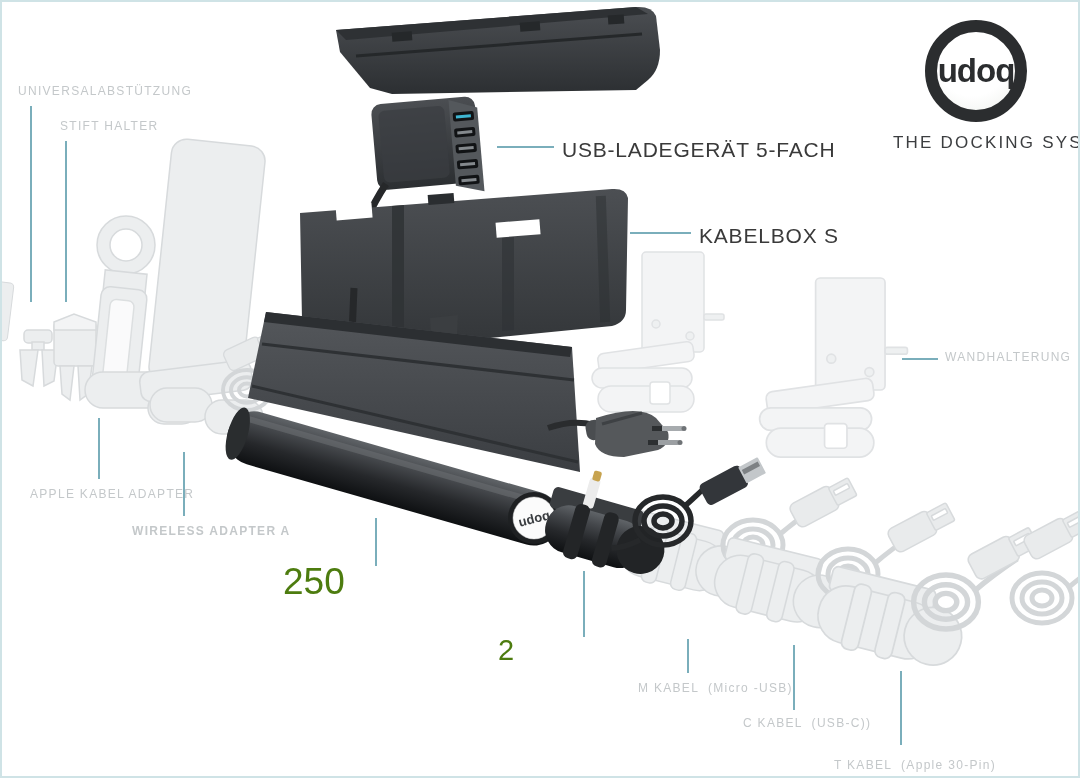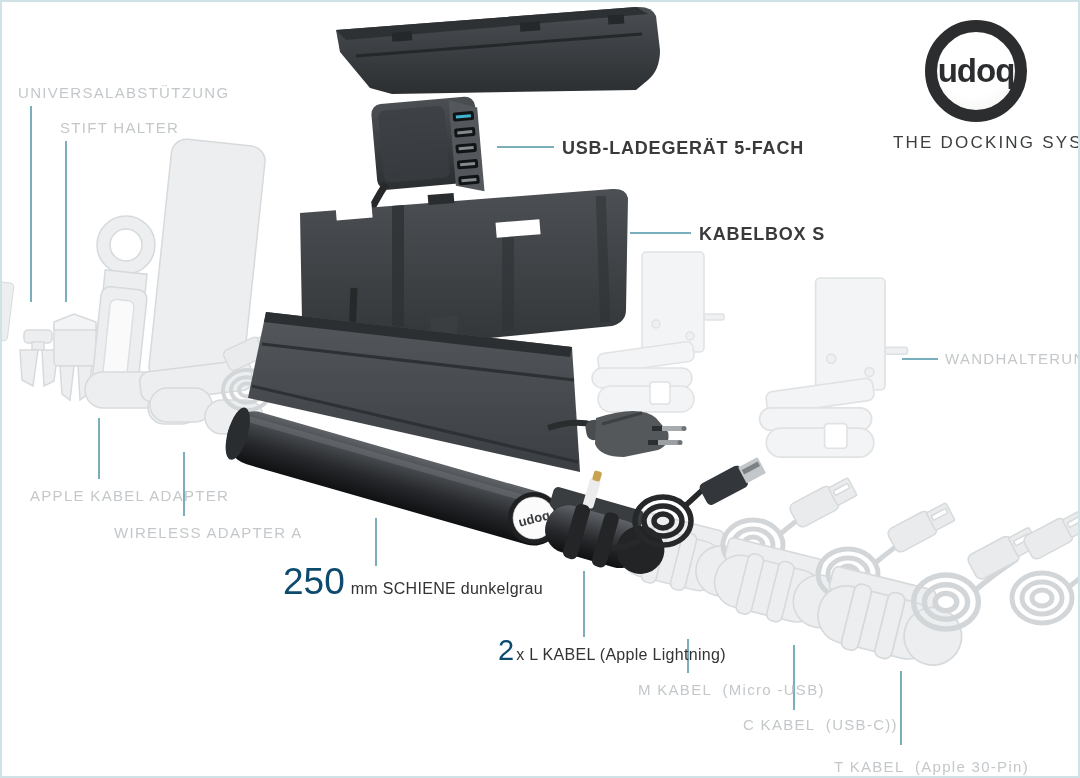--- a/index.html
+++ b/index.html
@@ -4,24 +4,24 @@
 <style>
   html,body{margin:0;padding:0;}
   body{
     width:1080px;height:778px;position:relative;overflow:hidden;
     background:#ffffff;
     font-family:"Liberation Sans", sans-serif;
   }
   .frame{position:absolute;inset:0;border:2px solid #cfe3e6;pointer-events:none;z-index:60;}
   svg.art{position:absolute;left:0;top:0;z-index:1;}
   .lbl{position:absolute;z-index:10;white-space:pre;}
-  .lbl.light{color:#c4c8ca;font-size:15px;letter-spacing:1.3px;}
-  .lbl.dark{color:#3a3a3a;font-size:18px;letter-spacing:0.8px;font-weight:700;}
+  .lbl.light{color:#c4c8ca;font-size:12px;letter-spacing:1.3px;}
+  .lbl.dark{color:#3a3a3a;font-size:21px;letter-spacing:0.8px;font-weight:400;}
   .lbl.composite{display:flex;align-items:baseline;gap:6px;color:#2d2d2d;font-weight:400;}
-  .lbl.composite .big{font-size:37px;line-height:1;letter-spacing:0;color:#0c4a6e;}
+  .lbl.composite .big{font-size:37px;line-height:1;letter-spacing:0;color:#4d7c0f;}
   .lbl.composite.small-big .big{font-size:29px;}
   .lbl.composite .rest{font-size:16px;color:#333;letter-spacing:0.3px;}
   .line-v{position:absolute;width:1.5px;background:#7aaebb;z-index:5;}
   .line-h{position:absolute;height:1.5px;background:#7aaebb;z-index:5;}
   .logo-circle{
     position:absolute;left:925px;top:20px;width:78px;height:78px;border-radius:50%;
     border:12px solid #2b2d2f;background:radial-gradient(circle at 45% 35%, #ffffff 55%, #eef0ec);
     display:flex;align-items:center;justify-content:center;z-index:10;
   }
   .logo-circle span{font-size:33px;font-weight:bold;color:#2b2d2f;letter-spacing:-1px;}
@@ -246,30 +246,28 @@
 <div class="line-v" style="left:687px;top:639px;height:34px;"></div>
 <div class="line-v" style="left:793px;top:645px;height:65px;"></div>
 <div class="line-v" style="left:900px;top:671px;height:74px;"></div>
 
 <div class="lbl light" style="left:18px;top:84px;">UNIVERSALABSTÜTZUNG</div>
 <div class="lbl light" style="left:60px;top:119px;">STIFT HALTER</div>
 <div class="lbl dark" style="left:562px;top:138px;">USB-LADEGERÄT 5-FACH</div>
 <div class="lbl dark" style="left:699px;top:224px;">KABELBOX S</div>
 <div class="lbl light" style="left:945px;top:350px;">WANDHALTERUNG</div>
 <div class="lbl light" style="left:30px;top:487px;">APPLE KABEL ADAPTER</div>
-<div class="lbl light" style="left:114px;top:524px;">WIRELESS ADAPTER A</div>
+<div class="lbl light" style="left:132px;top:524px;font-weight:bold;">WIRELESS ADAPTER A</div>
 
 <div class="lbl composite" style="left:283px;top:563px;">
   <span class="big">250</span>
-  <span class="rest">mm SCHIENE dunkelgrau</span>
 </div>
 
 <div class="lbl composite small-big" style="left:498px;top:636px;gap:2px;">
   <span class="big">2</span>
-  <span class="rest">x L KABEL (Apple Lightning)</span>
 </div>
 
 <div class="lbl light" style="left:638px;top:681px;">M KABEL  (Micro -USB)</div>
 <div class="lbl light" style="left:743px;top:716px;">C KABEL  (USB-C))</div>
 <div class="lbl light" style="left:834px;top:758px;">T KABEL  (Apple 30-Pin)</div>
 
 <div class="logo-circle">
   <span>udoq</span>
 </div>
 <div class="tagline">THE DOCKING SYSTEM</div>

